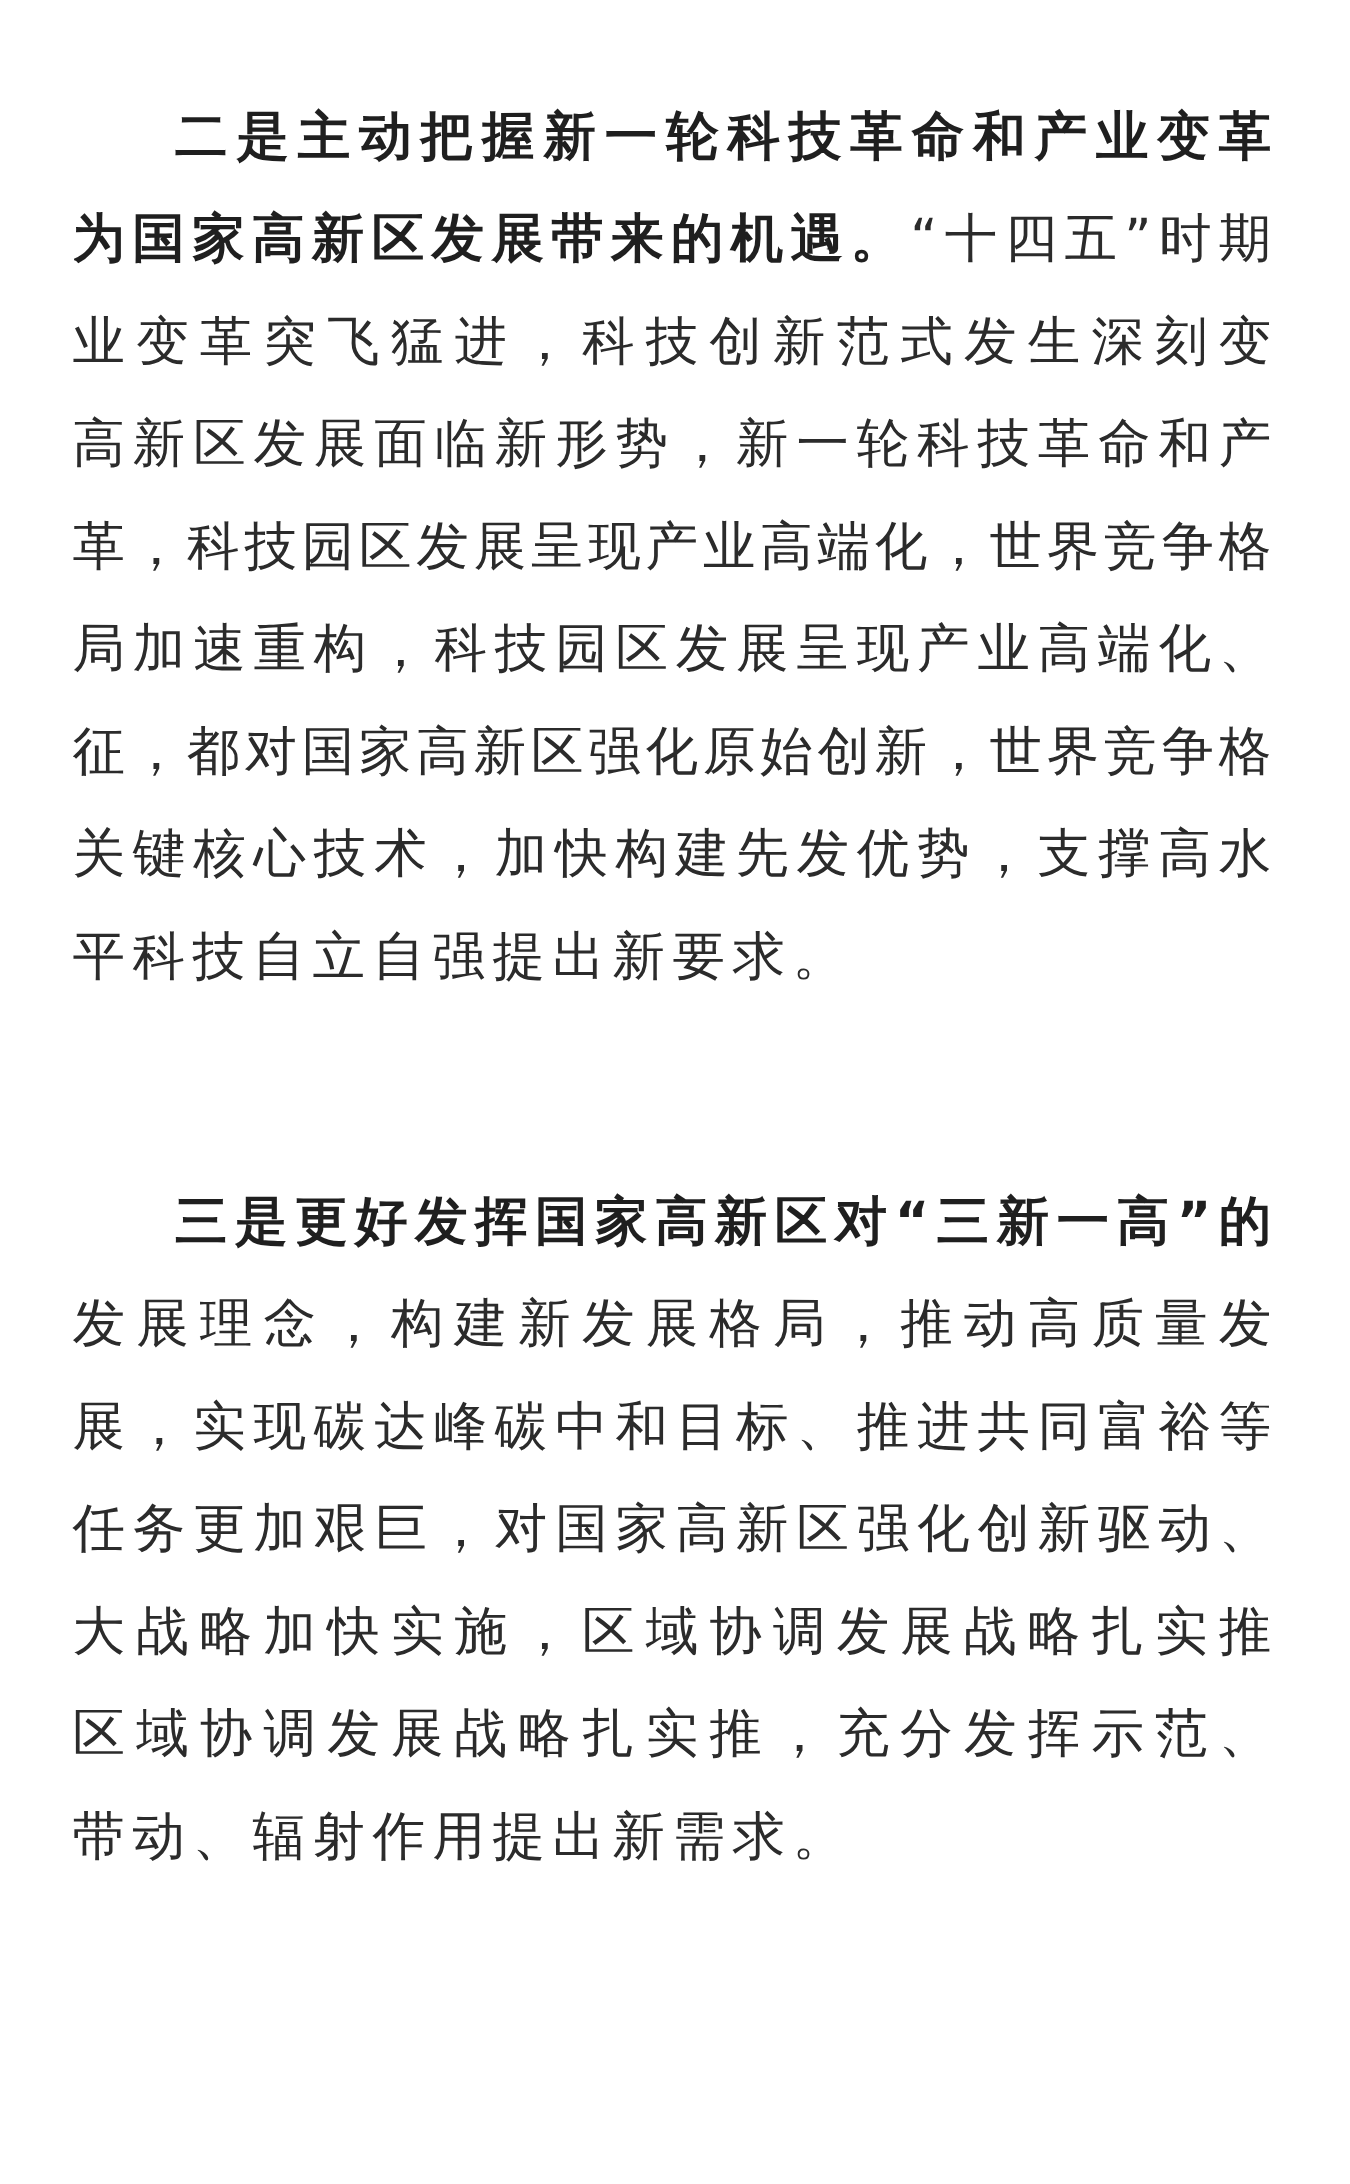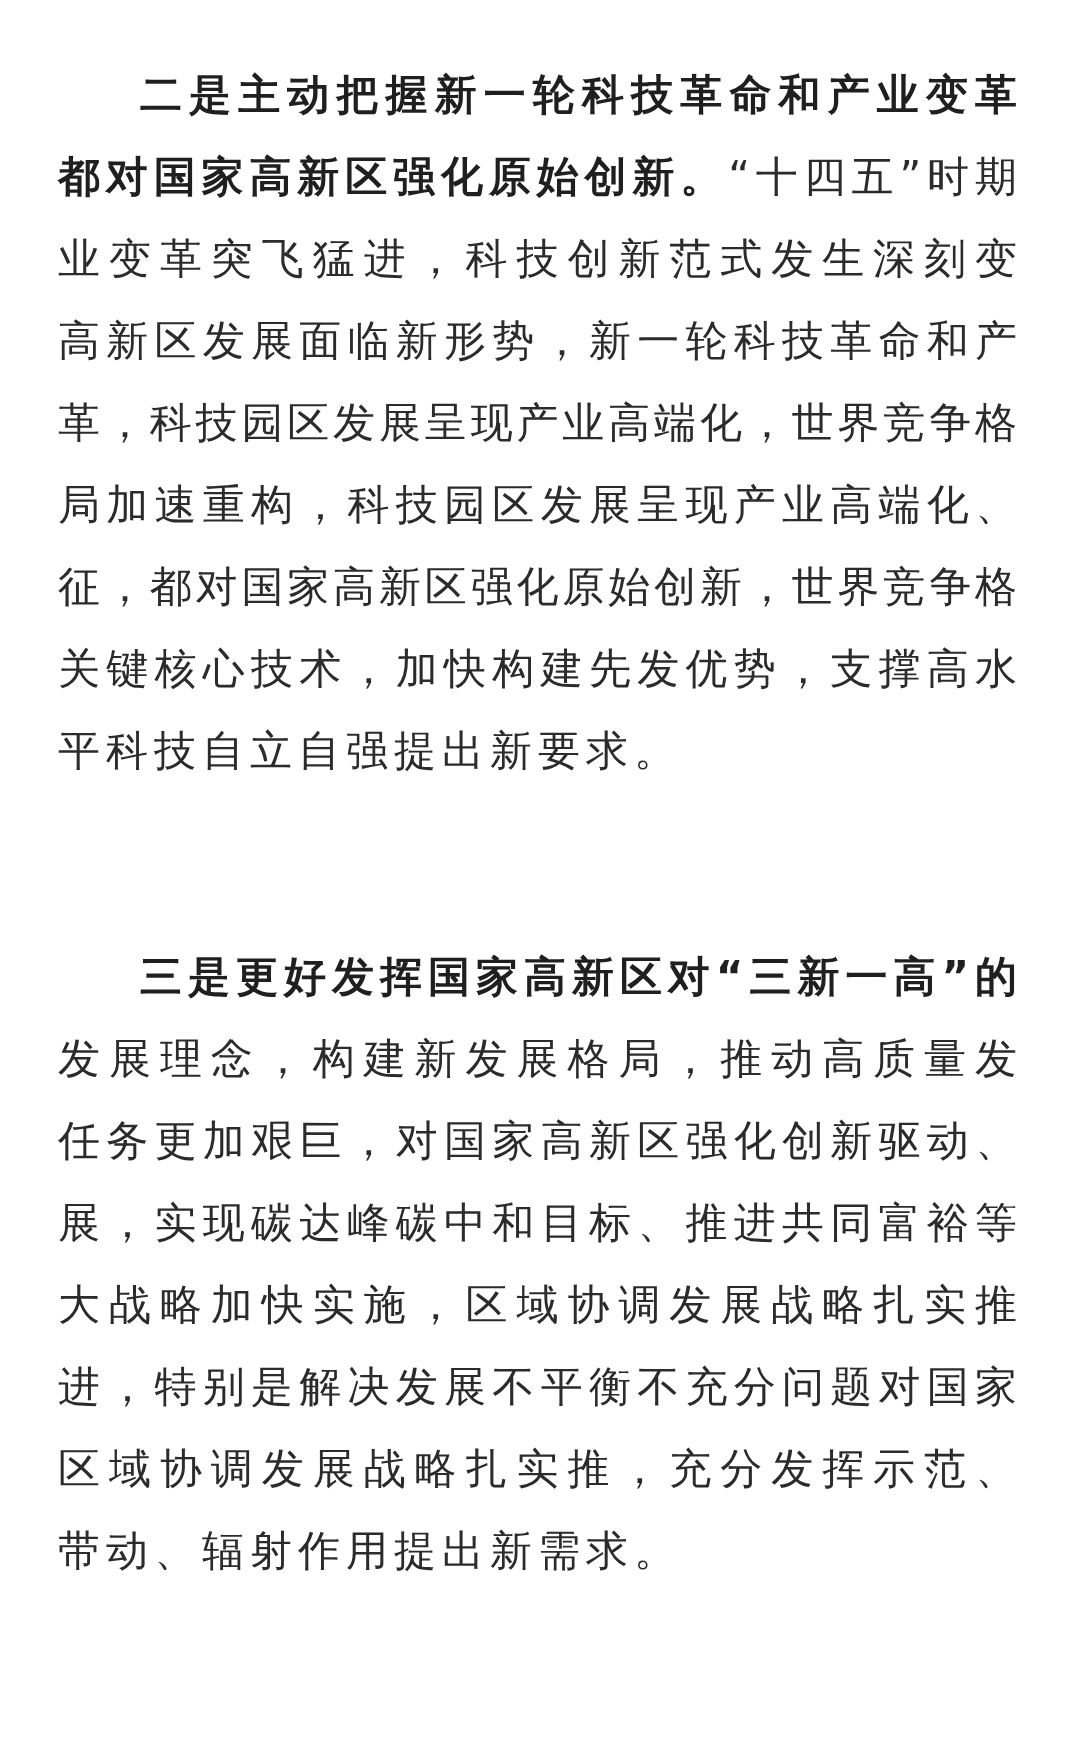--- a/index.html
+++ b/index.html
@@ -19,21 +19,21 @@
     position: absolute;
     left: 58px;
     top: 0;
     width: 961px;
   }
   .paragraph {
     position: absolute;
     left: 0;
     width: 961px;
   }
-  .para-1 { top: 54px; }
+  .para-1 { top: 68px; }
   .para-2 { top: 936px; }
   .line {
     height: 82px;
     line-height: 82px;
     font-size: 42px;
     white-space: nowrap;
     text-align: justify;
     text-align-last: justify;
     letter-spacing: 2px;
   }
@@ -50,34 +50,33 @@
     color: #1f1f1f;
   }
 </style>
 </head>
 <body>
 
 <div class="article">
 
   <div class="paragraph para-1">
     <div class="line first"><span class="lead">二是主动把握新一轮科技革命和产业变革</span><span></span></div>
-    <div class="line"><span class="lead">都对国家高新区强化原始创新。</span><span>“十四五”时期</span></div>
+    <div class="line"><span class="lead">为国家高新区发展带来的机遇。</span><span>“十四五”时期</span></div>
     <div class="line"><span>业变革突飞猛进，科技创新范式发生深刻变</span></div>
     <div class="line"><span>高新区发展面临新形势，新一轮科技革命和产</span></div>
     <div class="line"><span>革，科技园区发展呈现产业高端化，世界竞争格</span></div>
     <div class="line"><span>局加速重构，科技园区发展呈现产业高端化、</span></div>
     <div class="line"><span>征，都对国家高新区强化原始创新，世界竞争格</span></div>
     <div class="line"><span>关键核心技术，加快构建先发优势，支撑高水</span></div>
     <div class="line last"><span>平科技自立自强提出新要求。</span></div>
   </div>
 
   <div class="paragraph para-2">
     <div class="line first"><span class="lead">三是更好发挥国家高新区对“三新一高”的</span><span></span></div>
     <div class="line"><span>发展理念，构建新发展格局，推动高质量发</span></div>
+    <div class="line"><span>展，实现碳达峰碳中和目标、推进共同富裕等</span></div>
     <div class="line"><span>任务更加艰巨，对国家高新区强化创新驱动、</span></div>
-    <div class="line"><span>展，实现碳达峰碳中和目标、推进共同富裕等</span></div>
     <div class="line"><span>大战略加快实施，区域协调发展战略扎实推</span></div>
-    <div class="line"><span>进，特别是解决发展不平衡不充分问题对国家</span></div>
     <div class="line"><span>区域协调发展战略扎实推，充分发挥示范、</span></div>
     <div class="line last"><span>带动、辐射作用提出新需求。</span></div>
   </div>
 
 </div>
 
 </body></html>

